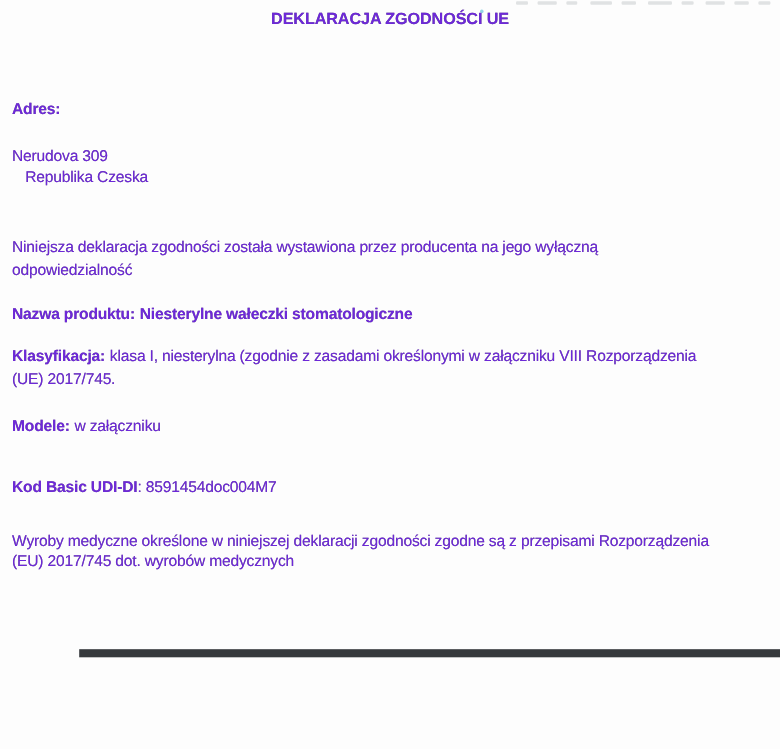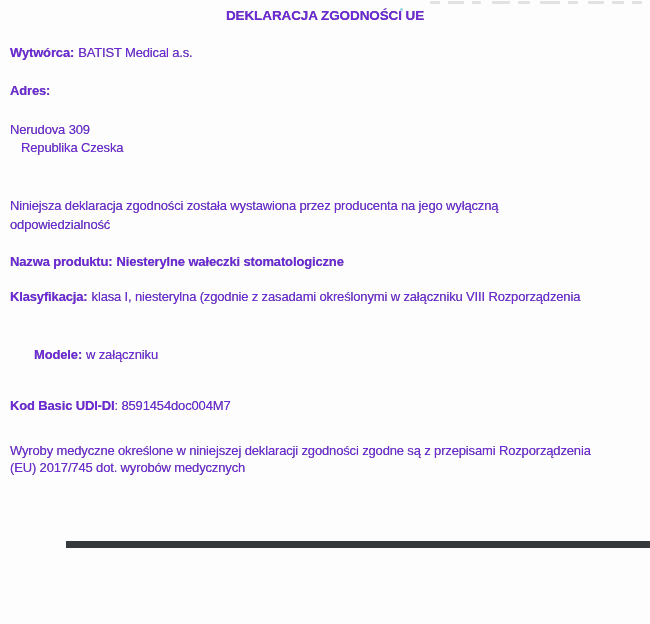--- a/index.html
+++ b/index.html
@@ -90,40 +90,38 @@
     <span class="frag" style="left:122px;width:12px;"></span>
     <span class="frag" style="left:144px;width:20px;"></span>
     <span class="frag" style="left:172px;width:10px;"></span>
     <span class="frag" style="left:192px;width:16px;"></span>
     <span class="frag" style="left:216px;width:12px;"></span>
     <span class="frag" style="left:236px;width:10px;"></span>
   </div>
 
   <div class="title">DEKLARACJA ZGODNOŚCI UE</div>
 
-  <div class="line" style="top:43px;">
-    <span class="bold">Wytwórca:</span><span class="gap">BATIST Medical a.s.</span>
-  </div>
 
   <div class="line bold" style="top:81px;">Adres:</div>
   <div class="line" style="top:100px;margin-top:20px;">Nerudova 309</div>
   <div class="line" style="top:138px;margin-left:11px;">Republika Czeska</div>
 
   <div class="line" style="top:215px;">odpowiedzialność</div>
   <div class="line" style="top:196px;">Niniejsza deklaracja zgodności została wystawiona przez producenta na jego wyłączną</div>
 
   <div class="line bold" style="top:252px;">
     <span>Nazwa produktu:</span><span class="gap">Niesterylne wałeczki stomatologiczne</span>
   </div>
 
   <div class="line" style="top:287px;">
     <span class="bold">Klasyfikacja:</span><span class="gap">klasa I, niesterylna (zgodnie z zasadami określonymi w załączniku VIII Rozporządzenia</span>
   </div>
+  <div class="line" style="top:306px;">(UE) 2017/745.</div>
 
-  <div class="line" style="top:345px;margin-left:24px;">
+  <div class="line" style="top:345px;">
     <span class="bold">Modele:</span><span class="gap">w załączniku</span>
   </div>
 
   <div class="line" style="top:396px;">
     <span class="bold">Kod Basic UDI-DI</span><span>: 8591454doc004M7</span>
   </div>
 
   <div class="line" style="top:441px;text-align:right;">Wyroby medyczne określone w niniejszej deklaracji zgodności zgodne są z przepisami Rozporządzenia</div>
   <div class="line" style="top:458px;">(EU) 2017/745 dot. wyrobów medycznych</div>
 

